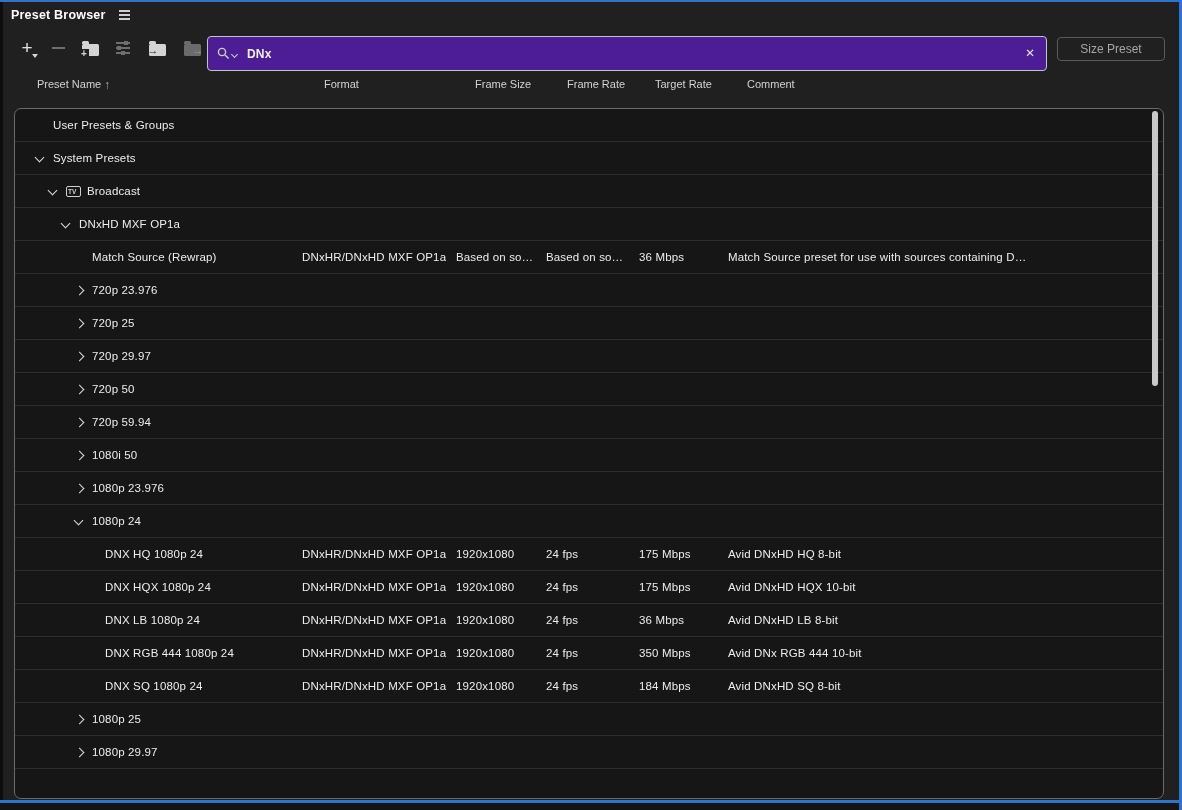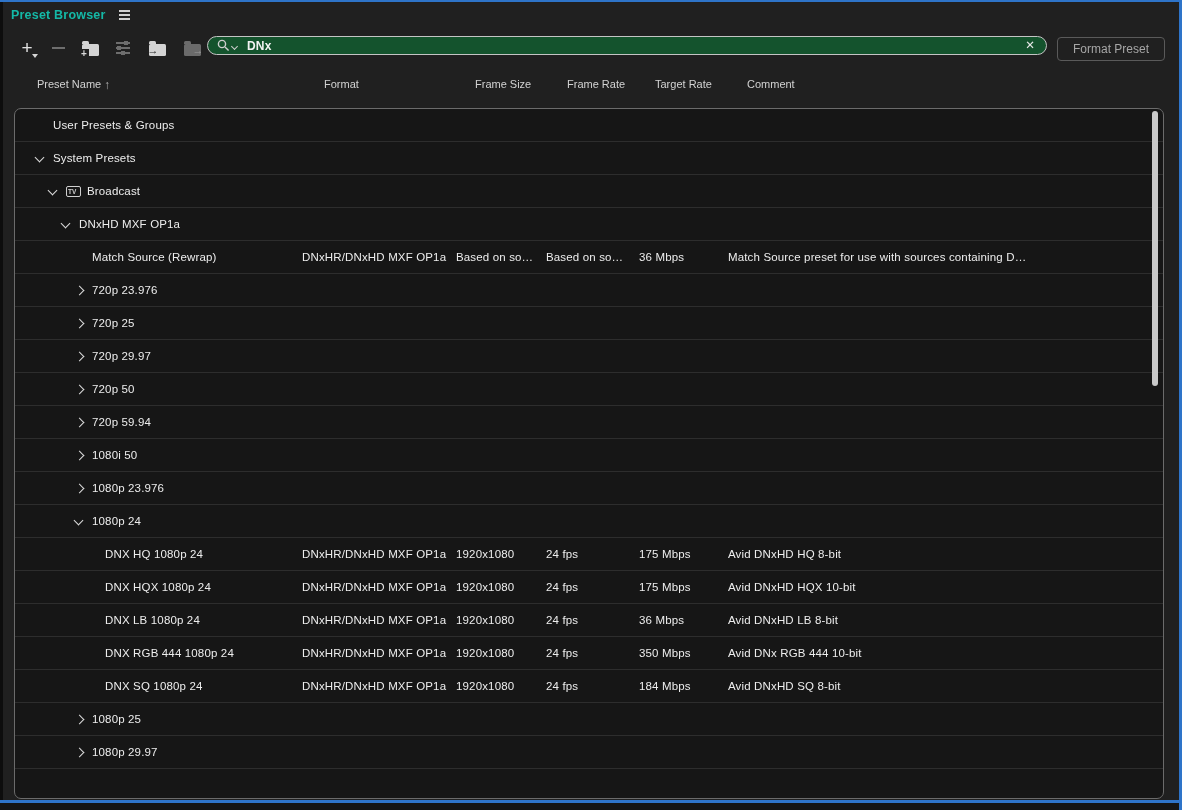--- a/index.html
+++ b/index.html
@@ -13,21 +13,21 @@
   }
   
   .focus-top    { position:absolute; left:0; top:0; width:1182px; height:2px; background:#2e74c9; z-index:9; }
   .focus-right  { position:absolute; left:1179px; top:0; width:3px; height:810px; background:#2e74c9; z-index:9; }
   .focus-bottom { position:absolute; left:0; top:800px; width:1182px; height:3px; background:#2e74c9; z-index:9; }
   .below-bottom { position:absolute; left:0; top:803px; width:1182px; height:7px; background:#141414; z-index:8; }
   .left-edge    { position:absolute; left:0; top:2px; width:3px; height:798px; background:#0d0d0d; z-index:8; }
 
   
   .titlebar { position:absolute; left:11px; top:6px; height:18px; display:flex; align-items:center; gap:13px; }
-  .title { font-size:12.5px; font-weight:700; letter-spacing:.2px; color:#14b8a6; }
+  .title { font-size:12.5px; font-weight:700; letter-spacing:.2px; color:#ffffff; }
   .hamburger { display:flex; flex-direction:column; gap:2.4px; cursor:pointer; }
   .hamburger i { display:block; width:11px; height:1.6px; background:#cfcfcf; }
 
   
   .tb-btn { position:absolute; top:37px; width:24px; height:22px; display:flex; align-items:center; justify-content:center; cursor:pointer; }
   .plus-glyph { font-size:19px; font-weight:400; color:#e0e0e0; line-height:18px; position:relative; }
   .plus-caret { position:absolute; right:1px; bottom:1px; width:0; height:0;
     border-left:3px solid transparent; border-right:3px solid transparent; border-top:4px solid #d5d5d5; }
   .minus-bar { width:13px; height:2px; background:#6e6e6e; }
 
@@ -39,22 +39,22 @@
   .folder .arrow-in  { position:absolute; left:-1px; top:1px; color:#202020; font-size:11px; font-weight:700; line-height:10px; }
   .folder .arrow-out { position:absolute; right:-3px; top:1px; color:#9c9c9c; font-size:11px; font-weight:700; line-height:10px; }
 
   .sliders { width:14px; display:flex; flex-direction:column; gap:2.6px; }
   .sliders .sl { height:2px; background:#6e6e6e; position:relative; }
   .sliders .sl::after { content:""; position:absolute; top:-1px; width:4px; height:4px; background:#6e6e6e; }
   .sliders .sl-a::after { left:8px; }
   .sliders .sl-b::after { left:1px; }
   .sliders .sl-c::after { left:5px; }
 
-  .searchbox { position:absolute; left:207px; top:36px; width:840px; height:19px;
-    background:#14532d; border:1px solid #c4c4c4; border-radius:10px;
+  .searchbox { position:absolute; left:207px; top:36px; width:840px; height:35px;
+    background:#4c1d95; border:1px solid #c4c4c4; border-radius:4px;
     display:flex; align-items:center; cursor:text; }
   .search-mag { margin-left:9px; display:flex; align-items:center; }
   .search-chev { width:5px; height:5px; border-right:1.4px solid #cfcfcf; border-bottom:1.4px solid #cfcfcf;
     transform:rotate(45deg); margin-left:2px; margin-top:1px; }
   .search-value { margin-left:10px; font-size:12px; font-weight:600; color:#f2f2f2; letter-spacing:.2px; flex:1; }
   .search-clear { margin-right:11px; font-size:11.5px; color:#eaeaea; cursor:pointer; line-height:11px; }
 
   .apply-btn { position:absolute; left:1057px; top:37px; width:108px; height:24px;
     background:transparent; border:1px solid #5a5a5a; border-radius:4px;
     color:#a6a6a6; font-size:12px; font-family:"Liberation Sans",sans-serif;
@@ -147,21 +147,21 @@
     <svg width="13" height="13" viewBox="0 0 13 13">
         <circle cx="5" cy="5" r="3.6" fill="none" stroke="#cfcfcf" stroke-width="1.4"></circle>
         <line x1="8" y1="8" x2="11.6" y2="11.6" stroke="#cfcfcf" stroke-width="1.4"></line>
       </svg>
   </span>
   <span class="search-chev"></span>
   <span class="search-value">DNx</span>
   <span class="search-clear">✕</span>
 </div>
 
-<button class="apply-btn">Format Preset</button>
+<button class="apply-btn">Size Preset</button>
 
 <div class="colheaders">
   <span class="ch-name">Preset Name</span>
   <span class="ch-sort">↑</span>
   <span class="ch-format">Format</span>
   <span class="ch-size">Frame Size</span>
   <span class="ch-rate">Frame Rate</span>
   <span class="ch-target">Target Rate</span>
   <span class="ch-comment">Comment</span>
 </div>

